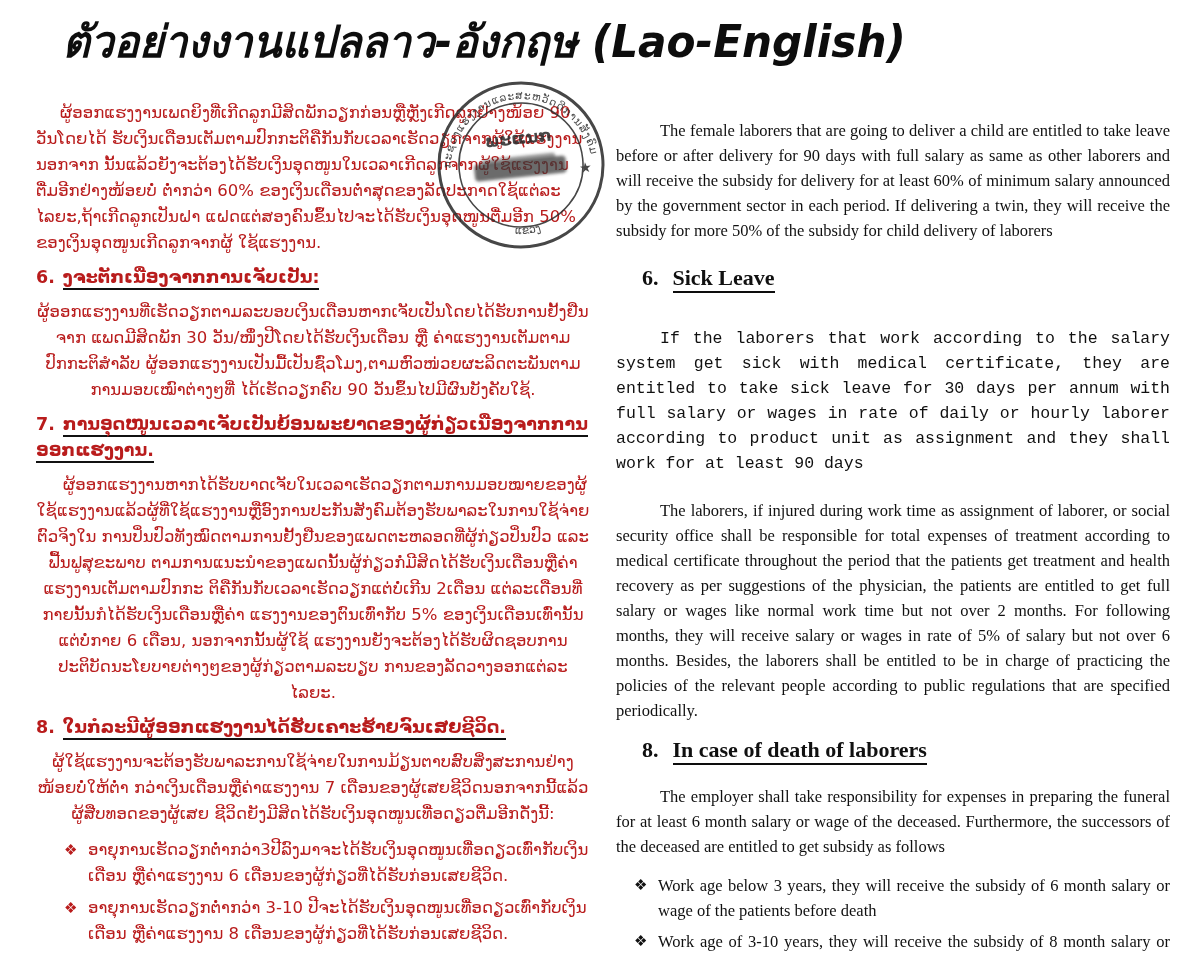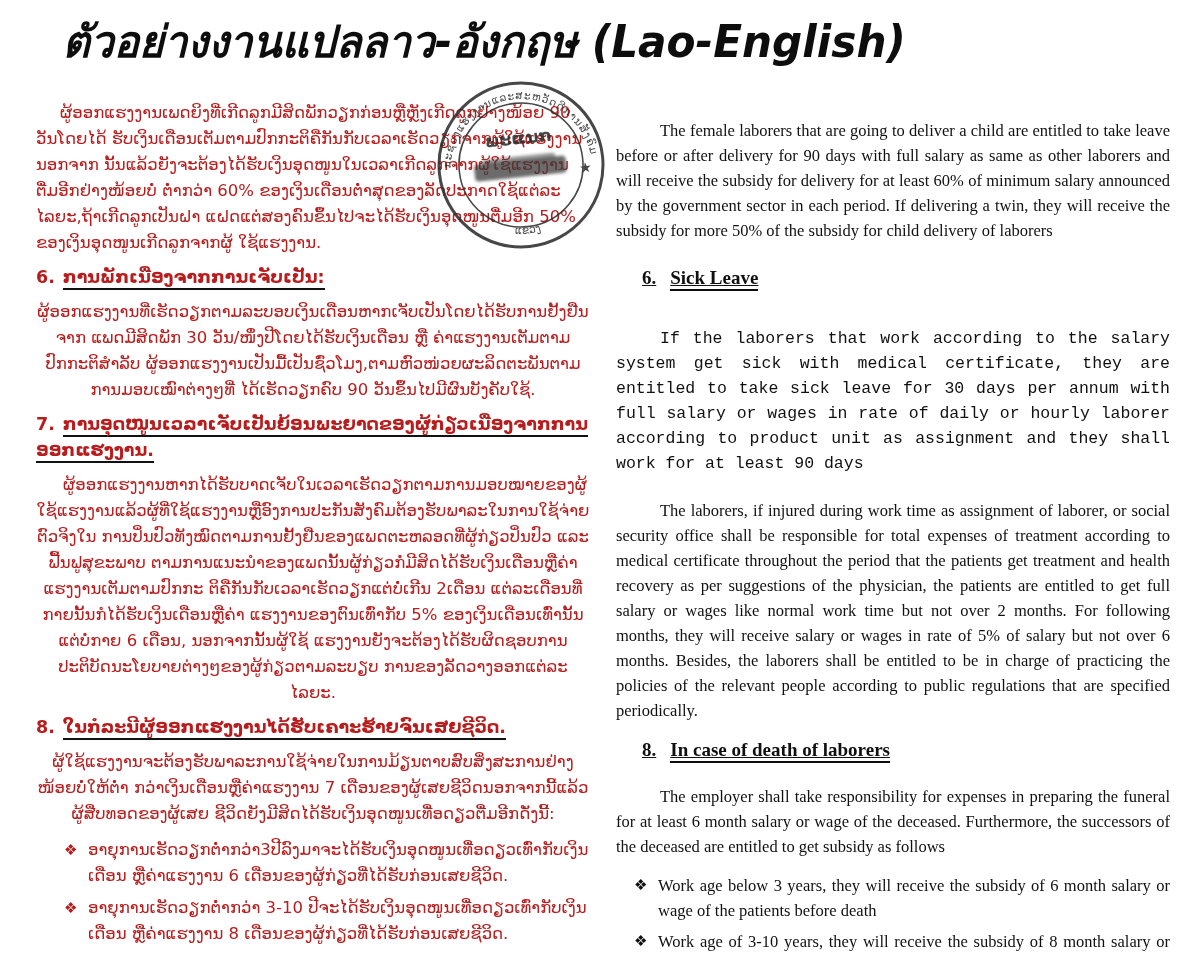--- a/index.html
+++ b/index.html
@@ -54,24 +54,23 @@
   
   .en {
     font-family: "Liberation Serif", serif;
     font-size: 16.5px;
     line-height: 25px;
     text-align: justify;
     color: #101010;
   }
   .en-para { margin: 0; text-indent: 44px; }
   .en-heading {
-    font-weight: bold; font-size: 19px;
+    font-weight: bold; font-size: 22px;
     padding-left: 26px; text-align: left;
     margin: 0;
-    text-decoration: underline;
   }
   .en-heading .h-num { margin-right: 14px; }
   .en-heading .h-underline { border-bottom: 2px solid #0d0d0d; padding-bottom: 1px; }
   .m-h6 { margin-top: 22px; }
   .m-p6 { margin-top: 36px; font-family: Liberation Mono, monospace; }
   .m-h7 { margin-top: 16px; }
   .m-p7 { margin-top: 22px; }
   .m-h8 { margin-top: 14px; }
   .m-p8 { margin-top: 22px; }
 
@@ -99,21 +98,21 @@
 <div class="page">
 
   <div class="title-wrap">
     <h1 class="doc-title">ตัวอย่างงานแปลลาว-อังกฤษ (Lao-English)</h1>
   </div>
 
   <div class="col col-left lao">
 
     <p class="lao-para lao-intro">ຜູ້ອອກແຮງງານເພດຍິງທີ່ເກີດລູກມີສິດພັກວຽກກ່ອນຫຼືຫຼັງເກີດລູກຢ່າງໜ້ອຍ 90 ວັນໂດຍໄດ້ ຮັບເງິນເດືອນເຕັມຕາມປົກກະຕິຄືກັນກັບເວລາເຮັດວຽກຈາກຜູ້ໃຊ້ແຮງງານນອກຈາກ ນັ້ນແລ້ວຍັງຈະຕ້ອງໄດ້ຮັບເງິນອຸດໜູນໃນເວລາເກີດລູກຈາກຜູ້ໃຊ້ແຮງງານຕື່ມອີກຢ່າງໜ້ອຍບໍ່ ຕ່ຳກວ່າ 60% ຂອງເງິນເດືອນຕ່ຳສຸດຂອງລັດປະກາດໃຊ້ແຕ່ລະໄລຍະ,ຖ້າເກີດລູກເປັນຝາ ແຝດແຕ່ສອງຄົນຂຶ້ນໄປຈະໄດ້ຮັບເງິນອຸດໜູນຕື່ມອີກ 50% ຂອງເງິນອຸດໜູນເກີດລູກຈາກຜູ້ ໃຊ້ແຮງງານ.</p>
 
-    <h2 class="lao-heading"><span class="h-num">6.</span><span class="h-underline">ການພັກເນື່ອງຈາກການເຈັບເປັນ:</span></h2>
+    <h2 class="lao-heading"><span class="h-num">6.</span><span class="h-underline">ງຈະຕັກເນື່ອງຈາກການເຈັບເປັນ:</span></h2>
     <p class="lao-para lao-body">ຜູ້ອອກແຮງງານທີ່ເຮັດວຽກຕາມລະບອບເງິນເດືອນຫາກເຈັບເປັນໂດຍໄດ້ຮັບການຢັ້ງຢືນຈາກ ແພດມີສິດພັກ 30 ວັນ/ໜຶ່ງປີໂດຍໄດ້ຮັບເງິນເດືອນ ຫຼື ຄ່າແຮງງານເຕັມຕາມປົກກະຕິສຳລັບ ຜູ້ອອກແຮງງານເປັນມື້ເປັນຊົ່ວໂມງ,ຕາມຫົວໜ່ວຍຜະລິດຕະພັນຕາມການມອບເໝົາຕ່າງໆທີ່ ໄດ້ເຮັດວຽກຄົບ 90 ວັນຂຶ້ນໄປມີຜົນບັງຄັບໃຊ້.</p>
 
     <h2 class="lao-heading"><span class="h-num">7.</span><span class="h-underline">ການອຸດໜູນເວລາເຈັບເປັນຍ້ອນພະຍາດຂອງຜູ້ກ່ຽວເນື່ອງຈາກການອອກແຮງງານ.</span></h2>
     <p class="lao-para lao-body lao-body-indent">ຜູ້ອອກແຮງງານຫາກໄດ້ຮັບບາດເຈັບໃນເວລາເຮັດວຽກຕາມການມອບໝາຍຂອງຜູ້ ໃຊ້ແຮງງານແລ້ວຜູ້ທີ່ໃຊ້ແຮງງານຫຼືອົງການປະກັນສັງຄົມຕ້ອງຮັບພາລະໃນການໃຊ້ຈ່າຍຕົວຈິງໃນ ການປິ່ນປົວທັງໝົດຕາມການຢັ້ງຢືນຂອງແພດຕະຫລອດທີ່ຜູ້ກ່ຽວປິ່ນປົວ ແລະ ຟື້ນຟູສຸຂະພາບ ຕາມການແນະນຳຂອງແພດນັ້ນຜູ້ກ່ຽວກໍ່ມີສິດໄດ້ຮັບເງິນເດືອນຫຼືຄ່າແຮງງານເຕັມຕາມປົກກະ ຕິຄືກັນກັບເວລາເຮັດວຽກແຕ່ບໍ່ເກີນ 2ເດືອນ ແຕ່ລະເດືອນທີ່ກາຍນັ້ນກໍໄດ້ຮັບເງິນເດືອນຫຼືຄ່າ ແຮງງານຂອງຕົນເທົ່າກັບ 5% ຂອງເງິນເດືອນເທົ່ານັ້ນແຕ່ບໍ່ກາຍ 6 ເດືອນ, ນອກຈາກນັ້ນຜູ້ໃຊ້ ແຮງງານຍັງຈະຕ້ອງໄດ້ຮັບຜິດຊອບການປະຕິບັດນະໂຍບາຍຕ່າງໆຂອງຜູ້ກ່ຽວຕາມລະບຽບ ການຂອງລັດວາງອອກແຕ່ລະໄລຍະ.</p>
 
     <h2 class="lao-heading"><span class="h-num">8.</span><span class="h-underline">ໃນກໍລະນີຜູ້ອອກແຮງງານໄດ້ຮັບເຄາະຮ້າຍຈົນເສຍຊີວິດ.</span></h2>
     <p class="lao-para lao-body">ຜູ້ໃຊ້ແຮງງານຈະຕ້ອງຮັບພາລະການໃຊ້ຈ່າຍໃນການມ້ຽນຕາບສົບສິ່ງສະການຢ່າງໜ້ອຍບໍ່ໃຫ້ຕ່ຳ ກວ່າເງິນເດືອນຫຼືຄ່າແຮງງານ 7 ເດືອນຂອງຜູ້ເສຍຊີວິດນອກຈາກນີ້ແລ້ວຜູ້ສືບທອດຂອງຜູ້ເສຍ ຊີວິດຍັງມີສິດໄດ້ຮັບເງິນອຸດໜູນເທື່ອດຽວຕື່ມອີກດັ່ງນີ້:</p>
 
     <ul class="bullets">
       <li>

